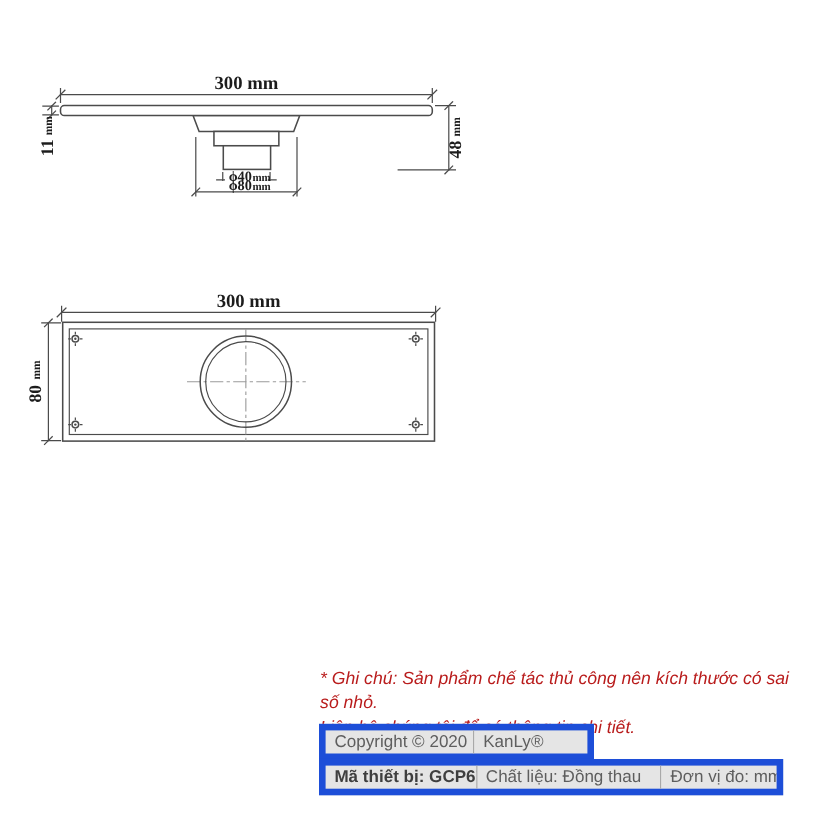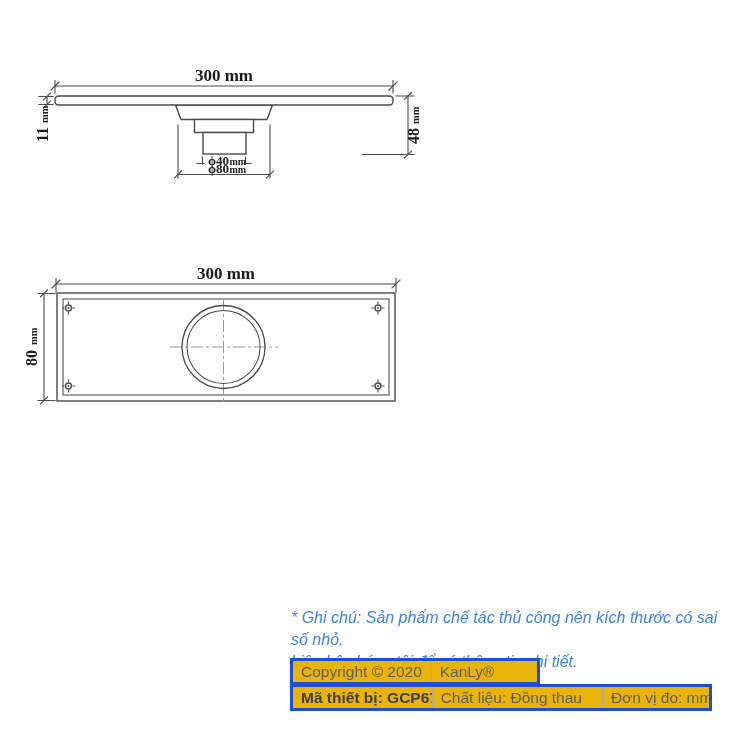--- a/index.html
+++ b/index.html
@@ -16,25 +16,25 @@
   
   .dimtext{font-family:"Liberation Serif",serif;font-weight:bold;fill:#1c1c1c;}
   .dim-big{font-size:17px;}
   .dim-num{font-size:16px;}
   .dim-unit{font-size:10.5px;}
   .dim-mid{font-size:13px;}
   .dim-unit2{font-size:10px;}
 
   
   .note{position:absolute;left:291px;top:607px;width:440px;
-        font-style:italic;font-size:16px;line-height:22px;color:#3b82f6;}
+        font-style:italic;font-size:16px;line-height:22px;color:#b91c1c;}
 
   
   .ftable{position:absolute;left:290px;top:658px;font-size:15.5px;color:#5e5e5e;}
-  .trow{display:flex;border:3px solid #1d4ed8;background:#eab308;box-sizing:border-box;}
+  .trow{display:flex;border:6px solid #1d4ed8;background:#e5e5e5;box-sizing:border-box;}
   .trow1{width:250px;}
   .trow2{width:422px;margin-top:-1px;}
   .tcell{box-sizing:border-box;height:21px;display:flex;align-items:center;
          padding:0 6px 0 8px;white-space:nowrap;overflow:hidden;}
   .tcell + .tcell{border-left:1px solid #a9a9a9;}
   .c1{width:140px;}
   .c2{width:108px;}
   .c3{width:172px;}
   .strong{font-weight:bold;color:#3f3f3f;}
 </style>

